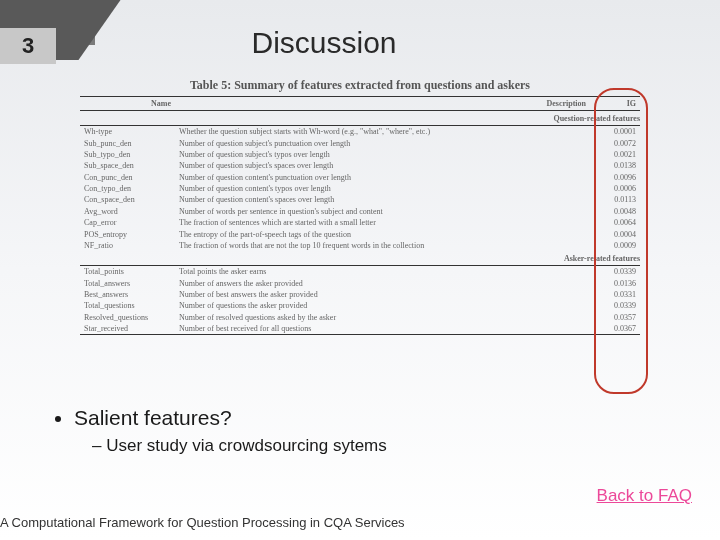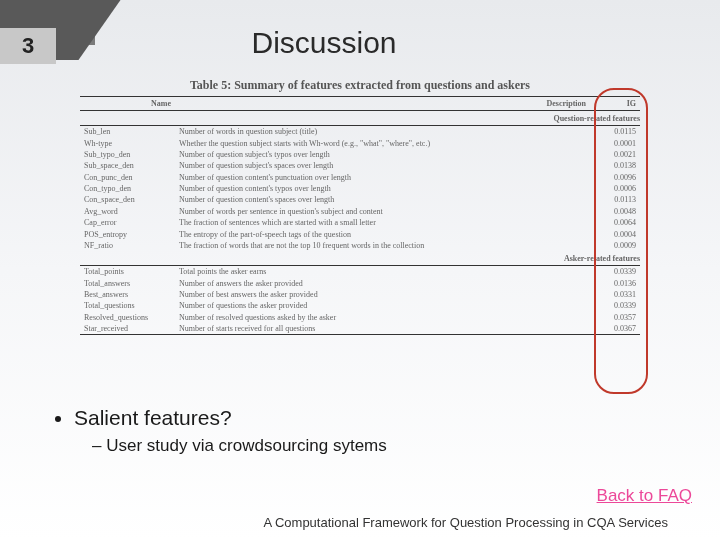--- a/index.html
+++ b/index.html
@@ -18,21 +18,21 @@
 .section-hdr td { text-align: center; font-weight: bold; padding: 3px 0 2px 0; border-bottom: 0.5px solid #333; }
 tbody td { padding: 1.2px 4px; vertical-align: top; }
 tbody td:last-child { text-align: right; }
 .thick-bottom td { border-bottom: 1.2px solid #333; }
 .ig-oval { position: absolute; top: 88px; right: 72px; width: 54px; height: 306px; border: 2px solid #c0392b; border-radius: 20px; pointer-events: none; }
 .bullets { position: absolute; top: 406px; left: 52px; font-size: 21px; color: #1a1a1a; }
 .bullets ul { list-style: disc; margin-left: 22px; }
 .bullets .sub { font-size: 17px; margin-left: 40px; margin-top: 6px; list-style: none; }
 .bullets .sub::before { content: "– "; }
 .back-link { position: absolute; bottom: 34px; right: 28px; font-size: 17px; color: #ec4899; text-decoration: underline; }
-.footer { position: absolute; bottom: 10px; left: 0; width: 668px; text-align: right; font-size: 13px; color: #333; }
+.footer { position: absolute; bottom: 10px; left: 0; width: 668px; text-align: left; font-size: 13px; color: #333; }
 </style>
 </head>
 <body>
 
 <div class="corner-deco2"></div>
 <div class="corner-deco"></div>
 
 <div class="page-number-box">
   <span class="page-number">3</span>
 </div>
@@ -47,28 +47,28 @@
         <th>Name</th>
         <th>Description</th>
         <th>IG</th>
       </tr>
     </thead>
     <tbody id="tbody">
         <tr class="section-hdr">
           <td colspan="3">Question-related features</td>
         </tr>
         <tr>
-          <td>Sub_len</td>
-          <td>Number of words in question subject (title)</td>
-          <td>0.0115</td>
-        </tr>
-        <tr>
           <td>Wh-type</td>
           <td>Whether the question subject starts with Wh-word (e.g., "what", "where", etc.)</td>
           <td>0.0001</td>
+        </tr>
+        <tr>
+          <td>Sub_punc_den</td>
+          <td>Number of question subject's punctuation over length</td>
+          <td>0.0072</td>
         </tr>
         <tr>
           <td>Sub_typo_den</td>
           <td>Number of question subject's typos over length</td>
           <td>0.0021</td>
         </tr>
         <tr>
           <td>Sub_space_den</td>
           <td>Number of question subject's spaces over length</td>
           <td>0.0138</td>
@@ -131,21 +131,21 @@
           <td>Number of questions the asker provided</td>
           <td>0.0339</td>
         </tr>
         <tr>
           <td>Resolved_questions</td>
           <td>Number of resolved questions asked by the asker</td>
           <td>0.0357</td>
         </tr>
         <tr class="thick-bottom">
           <td>Star_received</td>
-          <td>Number of starts received for all questions</td>
+          <td>Number of best received for all questions</td>
           <td>0.0367</td>
         </tr>
       </tbody>
   </table>
 </div>
 
 <div class="ig-oval"></div>
 
 <div class="bullets">
   <ul>

